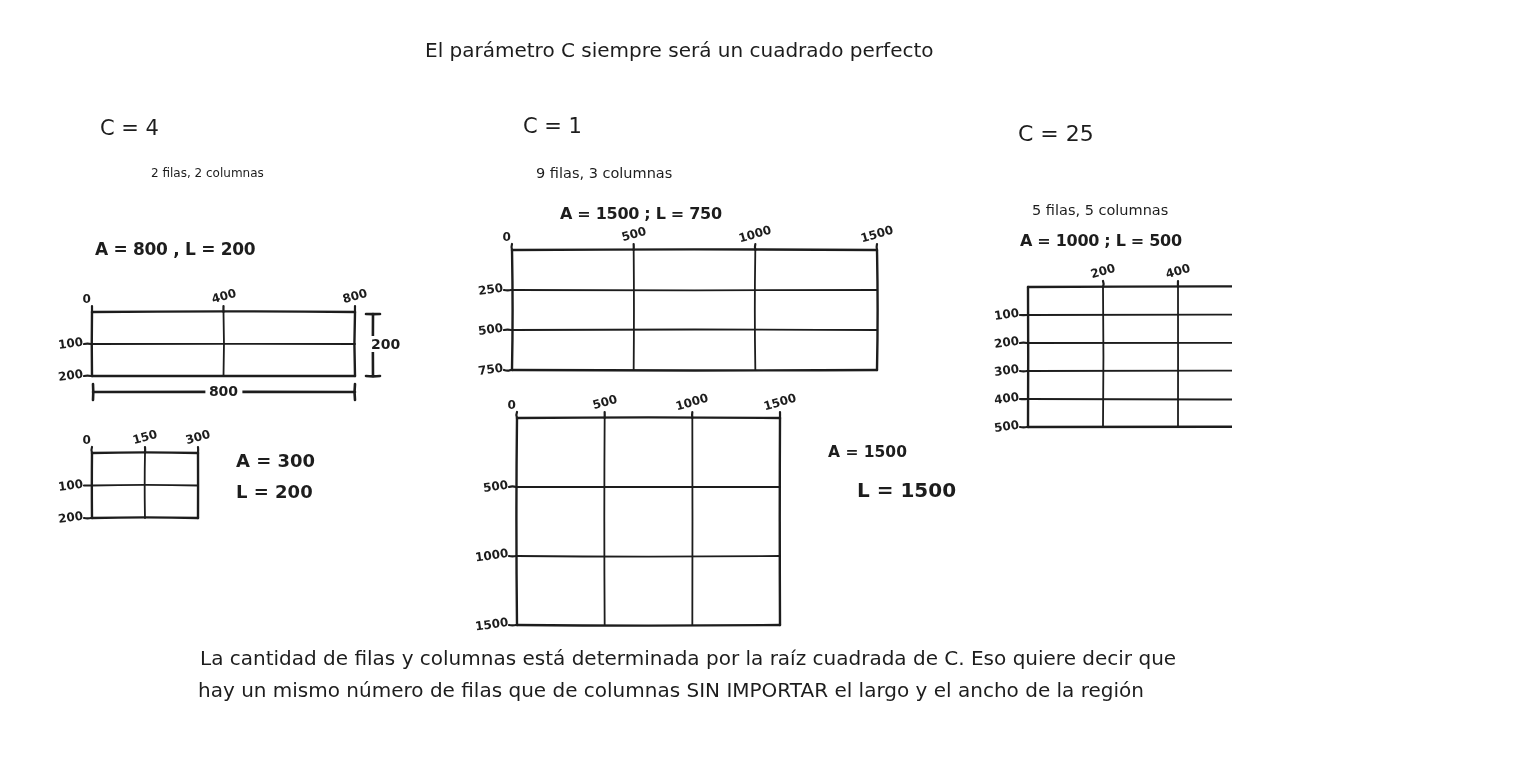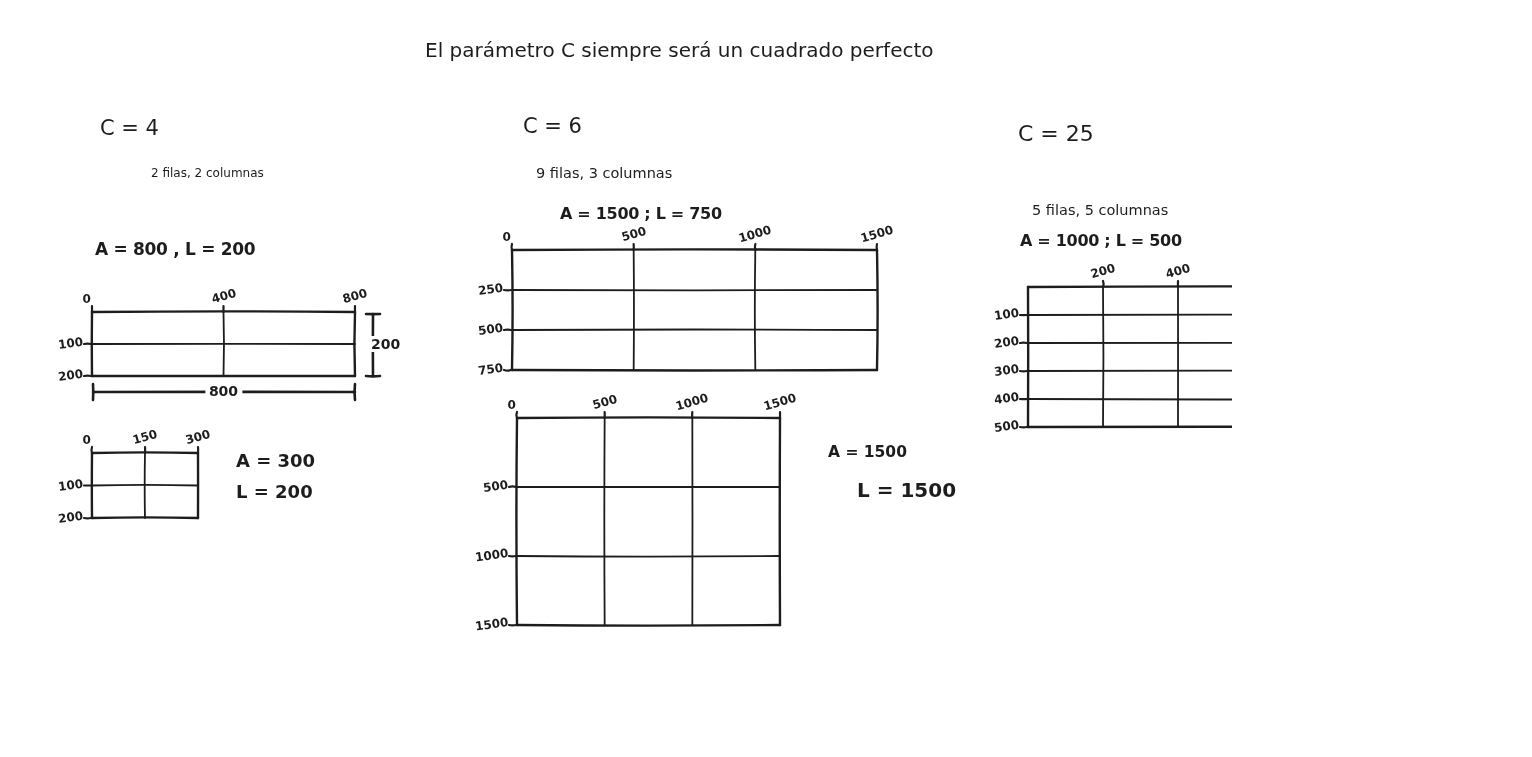--- a/index.html
+++ b/index.html
@@ -21,30 +21,32 @@
 <div class="canvas">
 
   <div class="hand" style="left:425px;top:38px;font-size:20px;">El parámetro C siempre será un cuadrado perfecto</div>
 
   <div class="hand" style="left:100px;top:116px;font-size:21px;">C = 4</div>
   <div class="hand" style="left:135px;top:166px;font-size:12px;margin-left:16px;">2 filas, 2 columnas</div>
   <div class="hand bold" style="left:95px;top:239px;font-size:17px;letter-spacing:-0.3px;">A = 800 ,  L = 200</div>
   <div class="hand bold" style="left:236px;top:450px;font-size:18px;">A = 300</div>
   <div class="hand bold" style="left:236px;top:481px;font-size:18px;">L = 200</div>
 
-  <div class="hand" style="left:523px;top:114px;font-size:21px;">C = 6</div>
+  <div class="hand" style="left:523px;top:114px;font-size:21px;">C = 1</div>
   <div class="hand" style="left:536px;top:165px;font-size:14.5px;">9 filas, 3 columnas</div>
   <div class="hand bold" style="left:560px;top:204px;font-size:16px;letter-spacing:-0.3px;">A = 1500 ;  L = 750</div>
   <div class="hand bold" style="left:828px;top:443px;font-size:15.5px;">A = 1500</div>
   <div class="hand bold" style="left:857px;top:478px;font-size:20px;">L = 1500</div>
 
   <div class="hand" style="left:1018px;top:121px;font-size:22px;">C = 25</div>
   <div class="hand" style="left:1032px;top:172px;font-size:14.5px;margin-top:30px;">5 filas, 5 columnas</div>
   <div class="hand bold" style="left:1020px;top:231px;font-size:16px;letter-spacing:-0.3px;">A = 1000  ;  L = 500</div>
 
+  <div class="hand" style="left:200px;top:646px;font-size:20px;">La cantidad de filas y columnas está determinada por la raíz cuadrada de C. Eso quiere decir que</div>
+  <div class="hand" style="left:198px;top:678px;font-size:20px;">hay un mismo número de filas que de columnas SIN IMPORTAR el largo y el ancho de la región</div>
 
 <div class="grid-wrap" style="left: 92px; top: 312px; width: 263px; height: 64px;">
       <svg width="263" height="64" style="overflow: visible; position: absolute; left: 0px; top: 0px;">
         <path d="M 0 0 Q 131.5 -1.2997761658391804 263 0" fill="none" stroke="#1d1d1d" stroke-width="2.4" stroke-linecap="round"></path>
         <path d="M 0 64 Q 131.5 63.86198074089455 263 64" fill="none" stroke="#1d1d1d" stroke-width="2.4" stroke-linecap="round"></path>
         <path d="M 0 0 Q -0.48968778522204975 32 0 64" fill="none" stroke="#1d1d1d" stroke-width="2.4" stroke-linecap="round"></path>
         <path d="M 263 0 Q 261.8173937730106 32 263 64" fill="none" stroke="#1d1d1d" stroke-width="2.4" stroke-linecap="round"></path>
         <path d="M 131.5 0 Q 132.43714298998805 32 131.5 64" fill="none" stroke="#1d1d1d" stroke-width="1.8" stroke-linecap="round"></path>
         <path d="M 0 32 Q 131.5 31.762232728983385 263 32" fill="none" stroke="#1d1d1d" stroke-width="1.8" stroke-linecap="round"></path>
         <path d="M 0 -6 Q 0.04547602373430331 -3 0 0" fill="none" stroke="#1d1d1d" stroke-width="2.2" stroke-linecap="round"></path>

